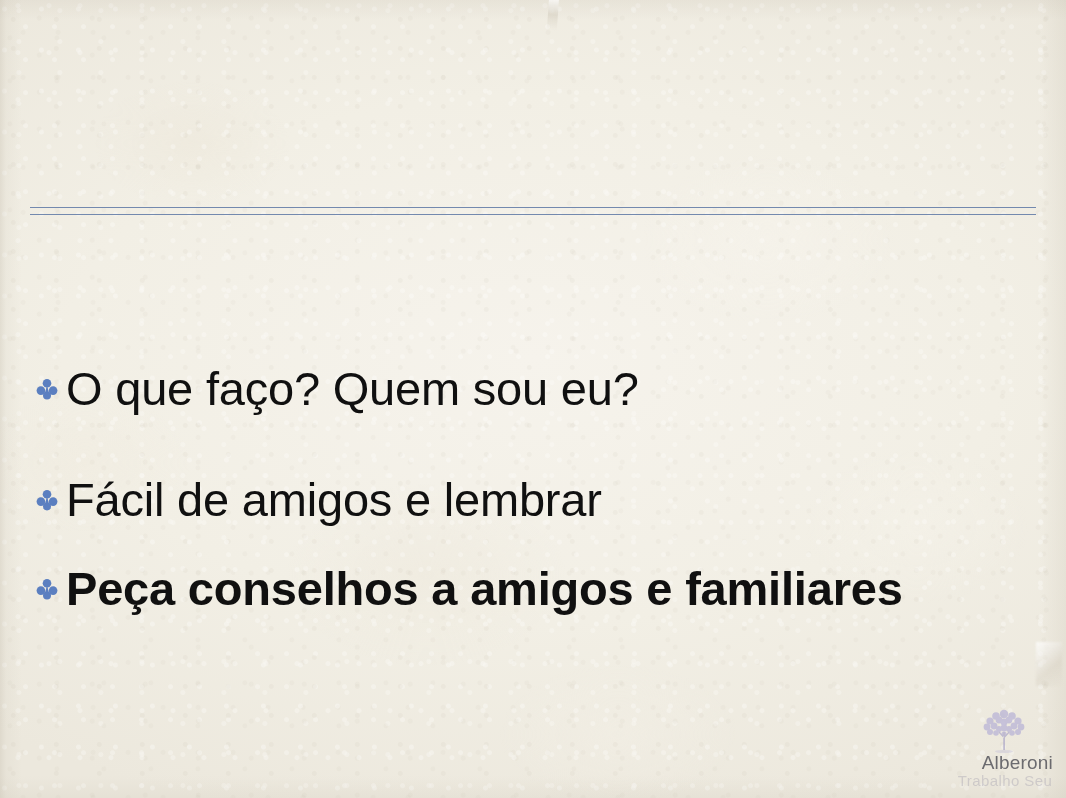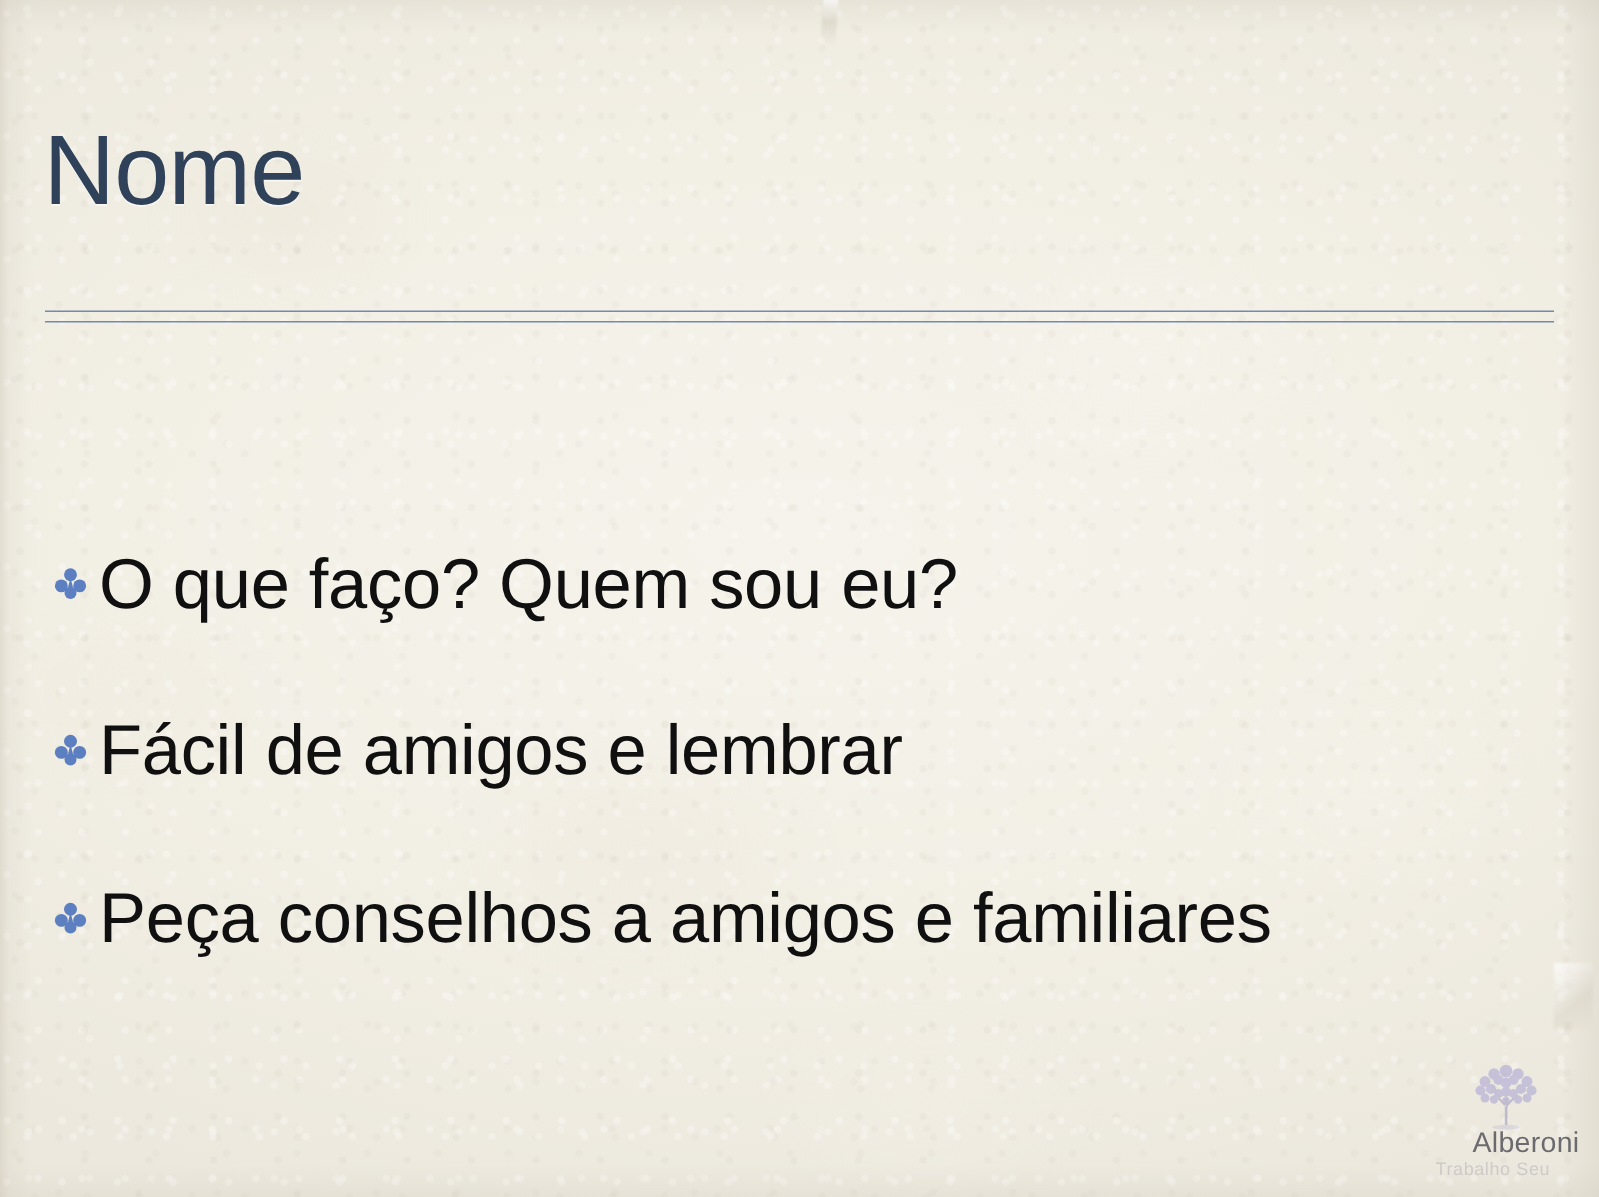--- a/index.html
+++ b/index.html
@@ -130,21 +130,21 @@
   .bullet-item {
     position: absolute;
     left: 34px;
     display: flex;
     align-items: center;
     gap: 6px;
     white-space: nowrap;
   }
   .bullet-item.i0 { top: 361px; }
   .bullet-item.i1 { top: 472px; }
-  .bullet-item.i2 { top: 584px; }
+  .bullet-item.i2 { top: 561px; font-weight: bold; }
 
   .bullet-marker {
     flex: 0 0 auto;
     width: 26px;
     height: 56px;
     display: flex;
     align-items: center;
     justify-content: center;
   }
   .bullet-marker svg { display: block; }
@@ -181,42 +181,42 @@
     font-size: 19px;
     letter-spacing: .2px;
     color: #5a5a60;
     opacity: .88;
   }
   .logo-tagline {
     position: absolute;
     left: 0;
     top: 70px;
     width: 96px;
-    font-size: 12px;
+    text-align: center;
+    font-size: 15px;
     letter-spacing: .4px;
     color: #9a96a8;
     opacity: .35;
     filter: blur(.4px);
   }
 </style>
 </head>
 <body>
 
 <div class="slide">
 
   <div class="paper-base"></div>
   <div class="paper-mottle"></div>
   <div class="paper-grain"></div>
   <div class="paper-edges"></div>
   <div class="paper-crease"></div>
   <div class="paper-crease2"></div>
 
   <div class="content">
 
-    <div class="slide-title">Nome</div>
 
     <div class="title-rules">
       <div class="rule rule-top"></div>
       <div class="rule rule-bottom"></div>
     </div>
 
     <div class="bullet-list">
 
       <div class="bullet-item i0">
         <span class="bullet-marker">

